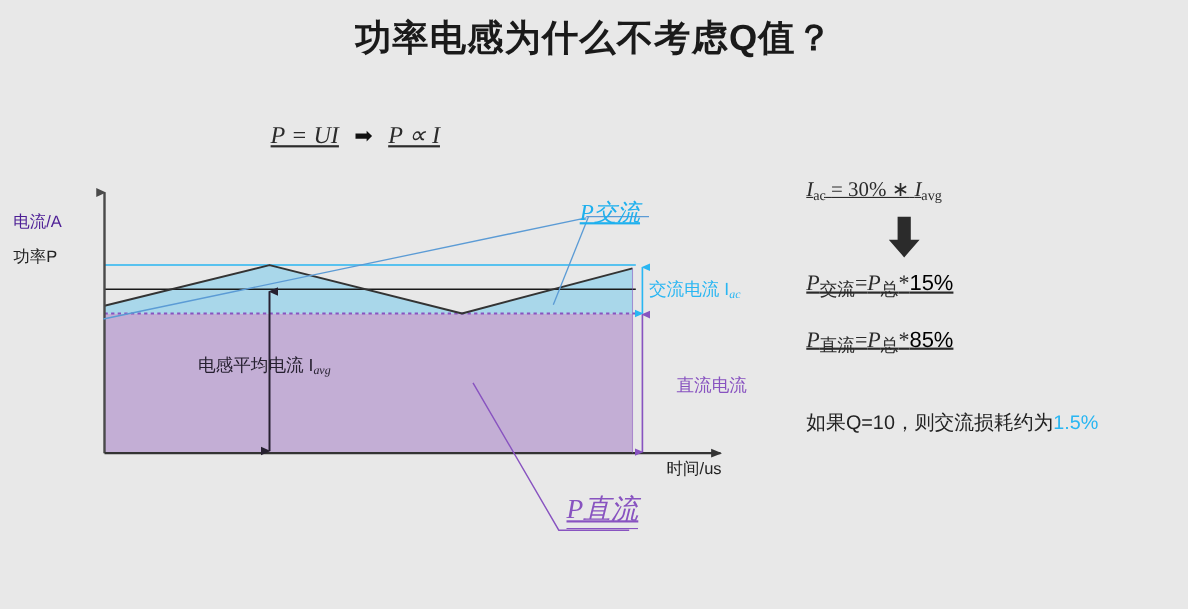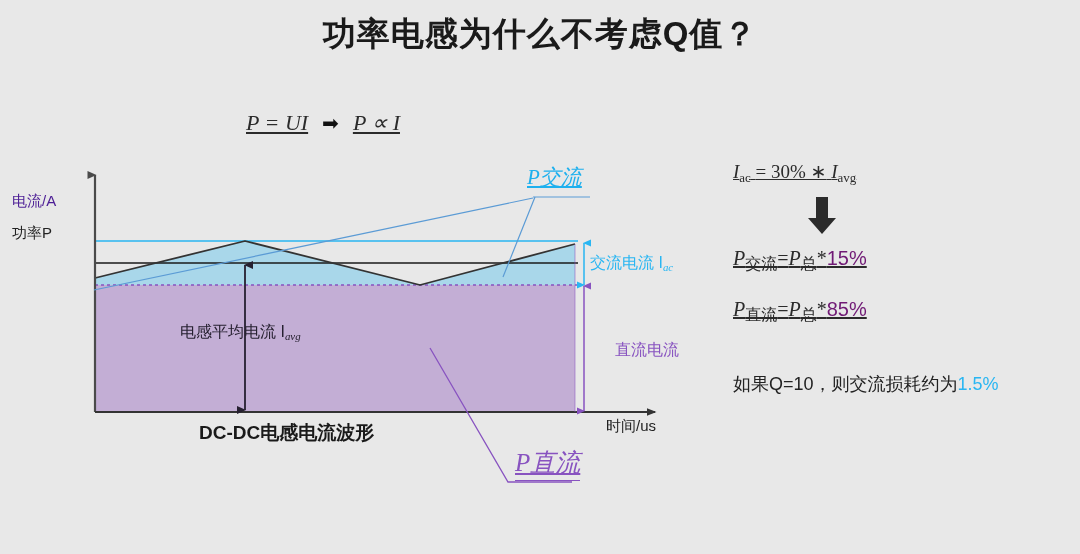--- a/index.html
+++ b/index.html
@@ -84,21 +84,21 @@
   #chart-caption {
     left: 199px; top: 420px;
     font-size: 19px;
     font-weight: bold;
     color: #1a1a1a;
     white-space: nowrap;
   }
 
   
   #lbl-pac {
-    left: 527px; top: 163px;
+    left: 527px; top: 179px;
     font-size: 21px;
     color: #1eb0ee;
     white-space: nowrap;
   }
   #lbl-pac .math { color: #1eb0ee; }
 
   #lbl-pdc {
     left: 515px; top: 446px;
     font-size: 21px;
     color: #8853c0;
@@ -146,21 +146,21 @@
     font-size: 20px;
     white-space: nowrap;
     text-align: center;
   }
   .cn-sub {
     font-family: "Liberation Sans", sans-serif;
     font-style: normal;
     font-size: 0.80em;
     vertical-align: -0.25em;
   }
-  .pct { color: #701a75; font-style: normal; font-family: "Liberation Sans", sans-serif; }
+  .pct { color: #000000; font-style: normal; font-family: "Liberation Sans", sans-serif; }
   #note-q {
     left: 733px; top: 372px;
     font-size: 18px;
     color: #222;
     white-space: nowrap;
   }
   #note-q .hl { color: #29b6f2; }
 
   
   #conclusion {
@@ -253,21 +253,20 @@
 
     <g>
       <path d="M816,197 L816,218 L808,218 L822,234 L836,218 L828,218 L828,197 Z" fill="#2b2b2b"></path>
     </g>
   </svg>
 
   <div class="abs" id="ylabel1">电流/A</div>
   <div class="abs" id="ylabel2">功率P</div>
   <div class="abs" id="xlabel">时间/us</div>
 
-  <div class="abs" id="chart-caption">DC-DC电感电流波形</div>
 
   <div class="abs" id="lbl-pac"><span class="math" style="font-size:21px">P交流</span></div>
 
   <div class="abs" id="lbl-pdc"><span class="math" style="font-size:25px">P直流</span></div>
 
   <div class="abs" id="lbl-iac"><span>交流电流  I</span><span class="sub sub-i">ac</span></div>
 
   <div class="abs" id="lbl-idc">直流电流</div>
 
   <div class="abs" id="lbl-iavg"><span>电感平均电流  I</span><span class="sub sub-i">avg</span></div>

